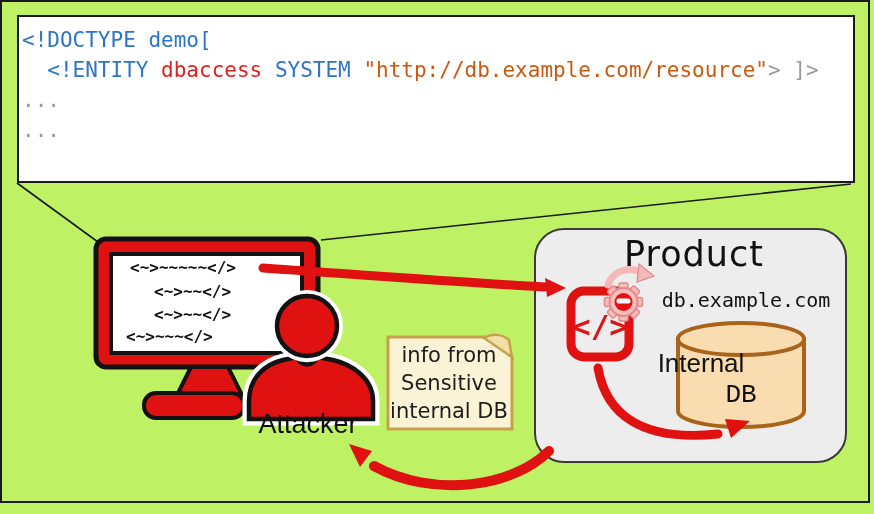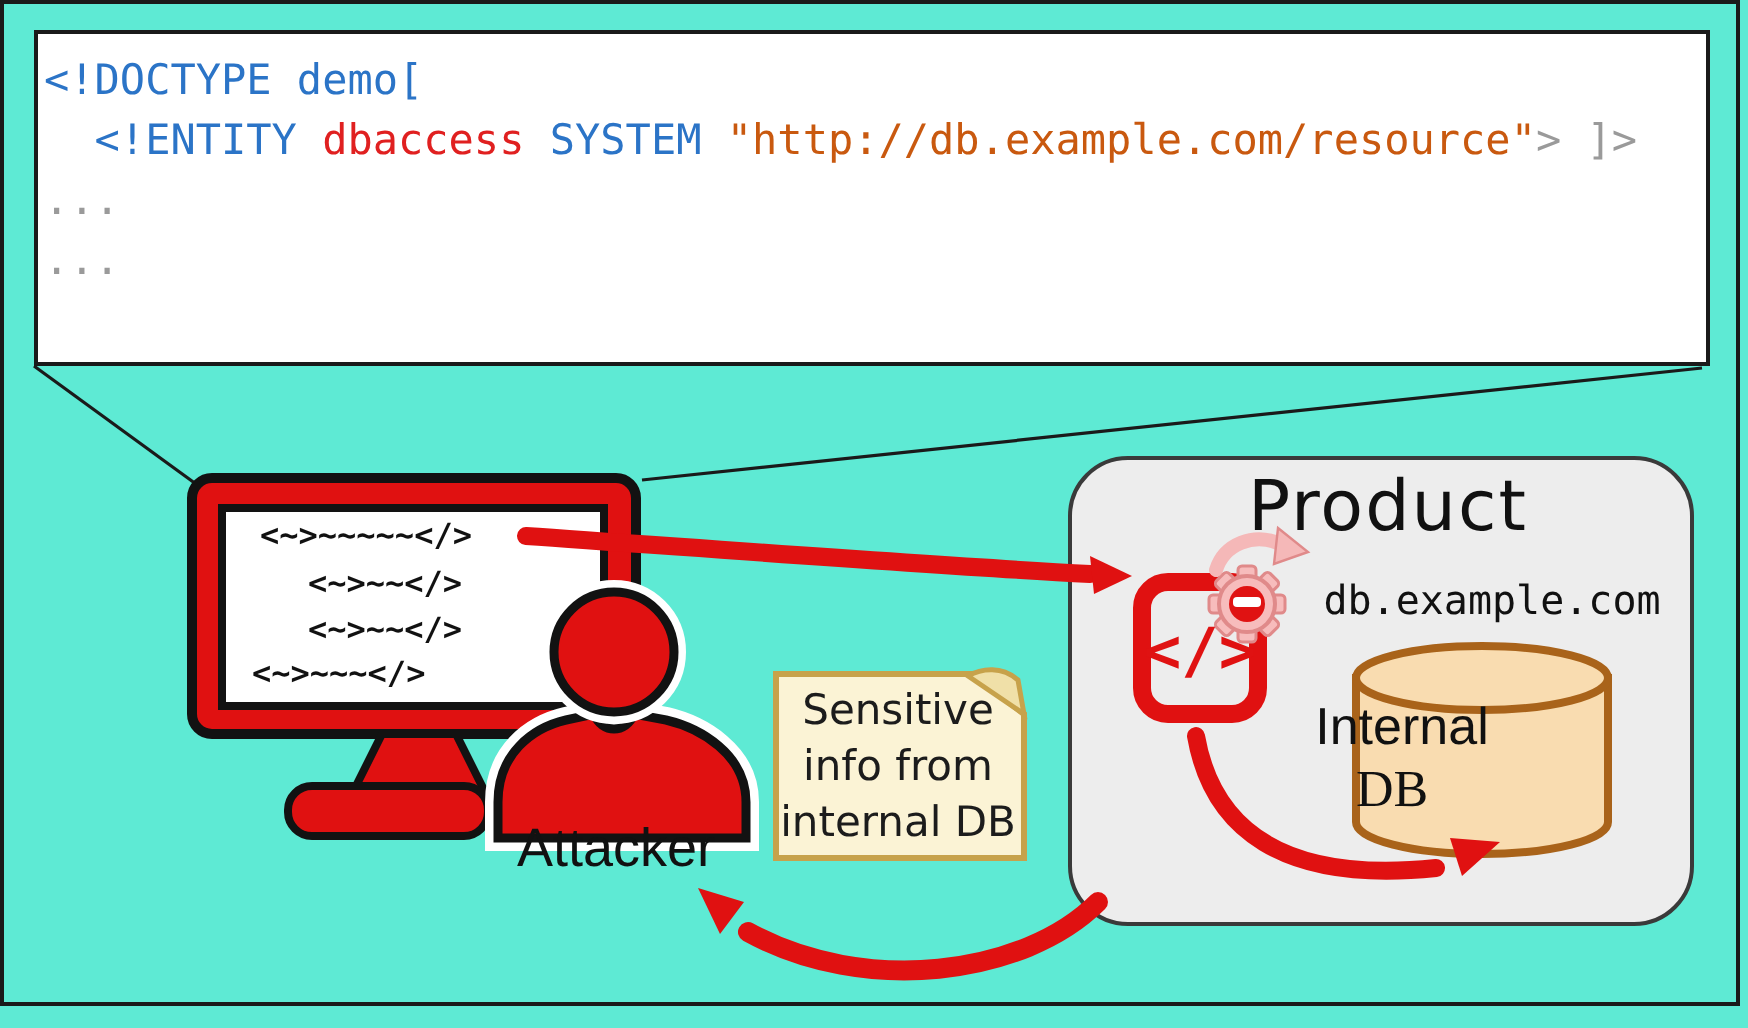--- a/index.html
+++ b/index.html
@@ -1,17 +1,17 @@
 <!DOCTYPE html>
 <html><head>
 <meta charset="utf-8">
 <style>
   html,body{margin:0;padding:0;background:#fff;}
   #canvas{
-    position:relative;width:874px;height:514px;background:#5eead4;
+    position:relative;width:874px;height:514px;background:#bef264;
     font-family:"DejaVu Sans",sans-serif;overflow:hidden;
   }
   #frame{
     position:absolute;left:0;top:0;width:870px;height:503px;
     border:2px solid #1a1a1a;box-sizing:border-box;pointer-events:none;
   }
   
   #code-box{
     position:absolute;left:17px;top:15px;width:838px;height:168px;
     background:#ffffff;border:2px solid #1a1a1a;box-sizing:border-box;
@@ -60,22 +60,22 @@
   #code-icon-label{
     position:absolute;left:569px;top:308px;width:62px;text-align:center;
     font-family:"DejaVu Sans Mono","Liberation Mono",monospace;
     font-weight:bold;font-size:31px;color:#e01212;
   }
   #db-label1{
     position:absolute;left:638px;top:348px;width:126px;text-align:center;
     font-family:"Liberation Sans",sans-serif;font-size:26px;color:#111;
   }
   #db-label2{
-    position:absolute;left:678px;top:380px;width:126px;text-align:left;
-    font-family:Liberation Serif, serif;font-size:26px;color:#111;
+    position:absolute;left:678px;top:380px;width:126px;text-align:center;
+    font-family:Liberation Mono, monospace;font-size:26px;color:#111;
   }
   
   #note-text{
     position:absolute;left:386px;top:341px;width:126px;text-align:center;
     font-size:21px;line-height:28px;color:#1c1c1c;
   }
 </style>
 </head>
 <body>
 
@@ -152,22 +152,22 @@
 
   <div id="code-icon-label">&lt;/&gt;</div>
   <div id="db-label1">Internal</div>
   <div id="db-label2">DB</div>
 
   <svg class="layer" width="874" height="514">
     <path d="M388,337 L486,337 L512,357 L512,429 L388,429 Z" fill="#fbf3d5" stroke="#c7a24b" stroke-width="3"></path>
     <path d="M484,338 L512,357 L509,340 C501,333 491,334 484,338 Z" fill="#f0e0a8" stroke="#c7a24b" stroke-width="2.5"></path>
   </svg>
   <div id="note-text">
+    <div>info from</div>
     <div>Sensitive</div>
-    <div>info from</div>
     <div>internal DB</div>
   </div>
 
   <svg class="layer" width="874" height="514">
 
     <g>
       <path d="M263,268 C350,274 470,283 545,287" fill="none" stroke="#e01111" stroke-width="9" stroke-linecap="round"></path>
       <polygon points="566,288 547,297 545,278" fill="#e01111"></polygon>
     </g>
 

